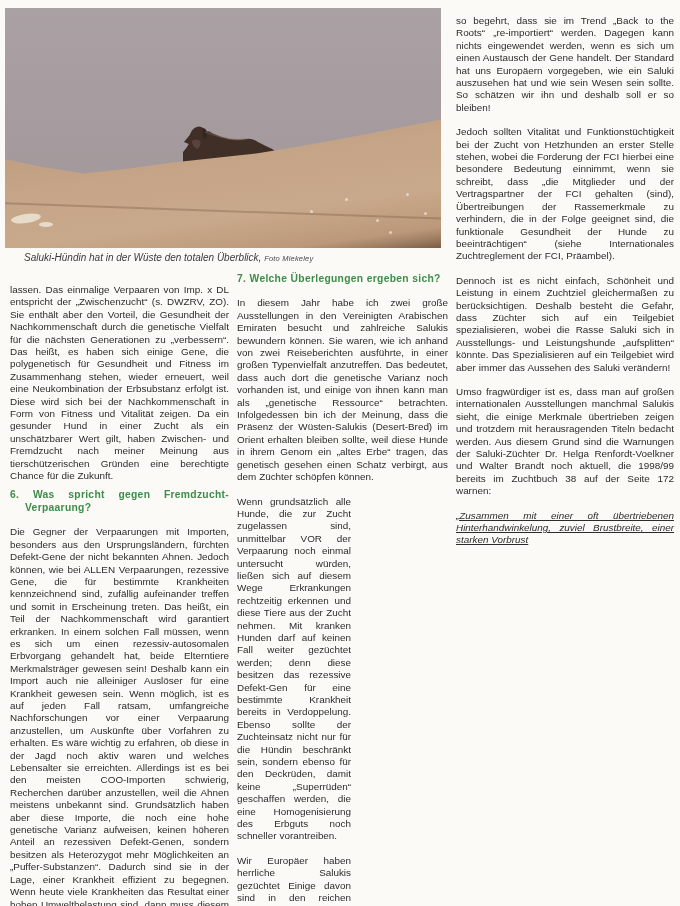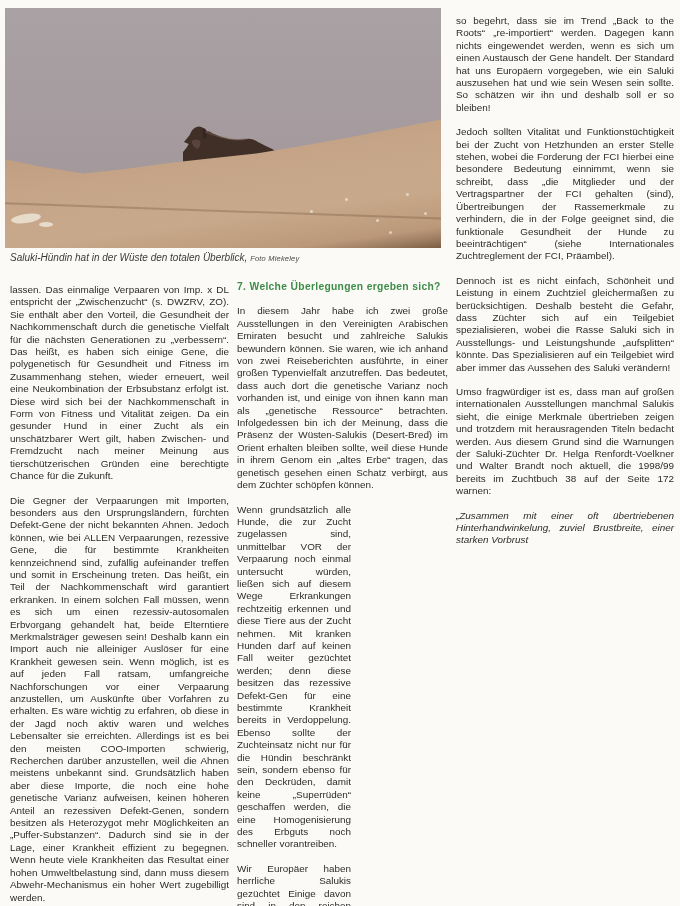--- a/index.html
+++ b/index.html
@@ -16,33 +16,33 @@
     background:linear-gradient(172deg,#ad8b72 8%,#b9977c 35%,#c5a487 62%,#c9a98b 80%,#bb987a 93%,#9a7a5e 97%,#7c5c42 100%);
     clip-path:polygon(0 63%,8% 66%,18% 69%,28% 67%,38% 64.5%,48% 62.5%,58% 60.5%,68% 57.5%,80% 53.5%,90% 50%,100% 46.5%,100% 100%,0 100%);
   }
   .ridge{position:absolute;left:-4%;width:108%;top:84%;height:2px;background:rgba(118,89,63,.35);transform:rotate(2deg);}
   .blob{position:absolute;background:rgba(242,236,224,.75);border-radius:50%;}
   .blob.b1{left:6px;top:206px;width:30px;height:9px;transform:rotate(-8deg);}
   .blob.b2{left:34px;top:214px;width:14px;height:5px;}
   .spark{position:absolute;width:3px;height:3px;border-radius:50%;background:rgba(255,252,245,.55);}
   .s1{left:78%;top:79%;} .s2{left:85%;top:88%;} .s3{left:92%;top:77%;} .s4{left:70%;top:84%;} .s5{left:88%;top:93%;} .s6{left:96%;top:85%;}
   
-  .caption{position:absolute;left:10px;top:252px;width:432px;font-style:italic;font-size:10px;color:#3a3a3a;white-space:nowrap;}
+  .caption{position:absolute;left:24px;top:252px;width:432px;font-style:italic;font-size:10px;color:#3a3a3a;white-space:nowrap;}
   .caption .credit{font-size:7.5px;color:#4a4a4a;letter-spacing:.2px;}
   
   .col{position:absolute;text-align:justify;font-size:9.9px;line-height:12.4px;
        hyphens:auto;-webkit-hyphens:auto;word-spacing:.2px;}
   .col p{margin:12px 0 5px 0;}
   .col1{left:10px;top:272px;width:219px;}
   .col2{left:237px;top:272px;width:211px;}
   .col2 .narrow{width:114px;}
   .col3{left:456px;top:3px;width:218px;}
   .ghead{color:#3e8c4a;font-weight:bold;font-size:10.3px;line-height:13.4px;
          margin:5px 0 3.5px 0;padding-left:15px;text-indent:-15px;letter-spacing:.3px;text-align:justify;}
-  .quote{font-style:italic;}
+  .quote{font-style:italic;text-decoration:underline;}
 </style>
 </head>
 <body>
 
 <figure class="photo" style="margin:0">
   <div class="sky"></div>
   <svg class="dog" viewBox="0 0 100 52" preserveAspectRatio="none">
     <path d="M1,26 L7,19 Q9,13 14,11 Q18,9.5 21,12 L23,16 Q27,14 30,17 Q38,21 48,23 Q58,24.5 66,23 Q72,22 78,26 Q86,30 93,33 L97,36 L100,52 L0,52 L0,36 Q4,32 6,28 Z" fill="#402f26"></path>
     <path d="M21,12 Q25.5,13 25,19 Q24.5,23.5 21.5,22.5 Q19.5,18 21,12 Z" fill="#342620"></path>
     <path d="M9,25 Q14,22 18,25 Q19,30 15,33 Q10,31 9,25 Z" fill="#6b564a" opacity="0.55"></path>
@@ -60,25 +60,26 @@
   <div class="spark s6"></div>
 </figure>
 
 <div class="caption">
   <span>Saluki-Hündin hat in der Wüste den totalen Überblick,</span>
   <span class="credit">Foto Miekeley</span>
 </div>
 
 <div class="col col1">
   <p>lassen. Das einmalige Verpaaren von Imp. x DL entspricht der „Zwischenzucht“ (s. DWZRV, ZO). Sie enthält aber den Vorteil, die Gesundheit der Nachkommenschaft durch die genetische Vielfalt für die nächsten Generationen zu „verbessern“. Das heißt, es haben sich einige Gene, die polygenetisch für Gesundheit und Fitness im Zusammenhang stehen, wieder erneuert, weil eine Neukombination der Erbsubstanz erfolgt ist. Diese wird sich bei der Nachkommenschaft in Form von Fitness und Vitalität zeigen. Da ein gesunder Hund in einer Zucht als ein unschätzbarer Wert gilt, haben Zwischen- und Fremdzucht nach meiner Meinung aus tierschützerischen Gründen eine berechtigte Chance für die Zukunft.</p>
+  <div class="ghead">6. Was spricht gegen Fremdzucht-Verpaarung?</div>
   <p>Die Gegner der Verpaarungen mit Importen, besonders aus den Ursprungsländern, fürchten Defekt-Gene der nicht bekannten Ahnen. Jedoch können, wie bei ALLEN Verpaarungen, rezessive Gene, die für bestimmte Krankheiten kennzeichnend sind, zufällig aufeinander treffen und somit in Erscheinung treten. Das heißt, ein Teil der Nachkommenschaft wird garantiert erkranken. In einem solchen Fall müssen, wenn es sich um einen rezessiv-autosomalen Erbvorgang gehandelt hat, beide Elterntiere Merkmalsträger gewesen sein! Deshalb kann ein Import auch nie alleiniger Auslöser für eine Krankheit gewesen sein. Wenn möglich, ist es auf jeden Fall ratsam, umfangreiche Nachforschungen vor einer Verpaarung anzustellen, um Auskünfte über Vorfahren zu erhalten. Es wäre wichtig zu erfahren, ob diese in der Jagd noch aktiv waren und welches Lebensalter sie erreichten. Allerdings ist es bei den meisten COO-Importen schwierig, Recherchen darüber anzustellen, weil die Ahnen meistens unbekannt sind. Grundsätzlich haben aber diese Importe, die noch eine hohe genetische Varianz aufweisen, keinen höheren Anteil an rezessiven Defekt-Genen, sondern besitzen als Heterozygot mehr Möglichkeiten an „Puffer-Substanzen“. Dadurch sind sie in der Lage, einer Krankheit effizient zu begegnen. Wenn heute viele Krankheiten das Resultat einer hohen Umweltbelastung sind, dann muss diesem Abwehr-Mechanismus ein hoher Wert zugebilligt werden.</p>
 </div>
 
 <div class="col col2">
-  <div class="ghead" style="margin-top:8px">7. Welche Überlegungen ergeben sich?</div>
+  <div class="ghead" style="margin-top:0">7. Welche Überlegungen ergeben sich?</div>
   <p>In diesem Jahr habe ich zwei große Ausstellungen in den Vereinigten Arabischen Emiraten besucht und zahlreiche Salukis bewundern können. Sie waren, wie ich anhand von zwei Reiseberichten ausführte, in einer großen Typenvielfalt anzutreffen. Das bedeutet, dass auch dort die genetische Varianz noch vorhanden ist, und einige von ihnen kann man als „genetische Ressource“ betrachten. Infolgedessen bin ich der Meinung, dass die Präsenz der Wüsten-Salukis (Desert-Bred) im Orient erhalten bleiben sollte, weil diese Hunde in ihrem Genom ein „altes Erbe“ tragen, das genetisch gesehen einen Schatz verbirgt, aus dem Züchter schöpfen können.</p>
   <div class="narrow">
     <p>Wenn grundsätzlich alle Hunde, die zur Zucht zugelassen sind, unmittelbar VOR der Verpaarung noch einmal untersucht würden, ließen sich auf diesem Wege Erkrankungen rechtzeitig erkennen und diese Tiere aus der Zucht nehmen. Mit kranken Hunden darf auf keinen Fall weiter gezüchtet werden; denn diese besitzen das rezessive Defekt-Gen für eine bestimmte Krankheit bereits in Verdoppelung. Ebenso sollte der Zuchteinsatz nicht nur für die Hündin beschränkt sein, sondern ebenso für den Deckrüden, damit keine „Superrüden“ geschaffen werden, die eine Homogenisierung des Erbguts noch schneller vorantreiben.</p>
     <p>Wir Europäer haben herrliche Salukis gezüchtet Einige davon sind in den reichen Golfstaaten wohl</p>
   </div>
 </div>
 
 <div class="col col3">
   <p>so begehrt, dass sie im Trend „Back to the Roots“ „re-importiert“ werden. Dagegen kann nichts eingewendet werden, wenn es sich um einen Austausch der Gene handelt. Der Standard hat uns Europäern vorgegeben, wie ein Saluki auszusehen hat und wie sein Wesen sein sollte. So schätzen wir ihn und deshalb soll er so bleiben!</p>
   <p>Jedoch sollten Vitalität und Funktionstüchtigkeit bei der Zucht von Hetzhunden an erster Stelle stehen, wobei die Forderung der FCI hierbei eine besondere Bedeutung einnimmt, wenn sie schreibt, dass „die Mitglieder und der Vertragspartner der FCI gehalten (sind), Übertreibungen der Rassemerkmale zu verhindern, die in der Folge geeignet sind, die funktionale Gesundheit der Hunde zu beeinträchtigen“ (siehe Internationales Zuchtreglement der FCI, Präambel).</p>

